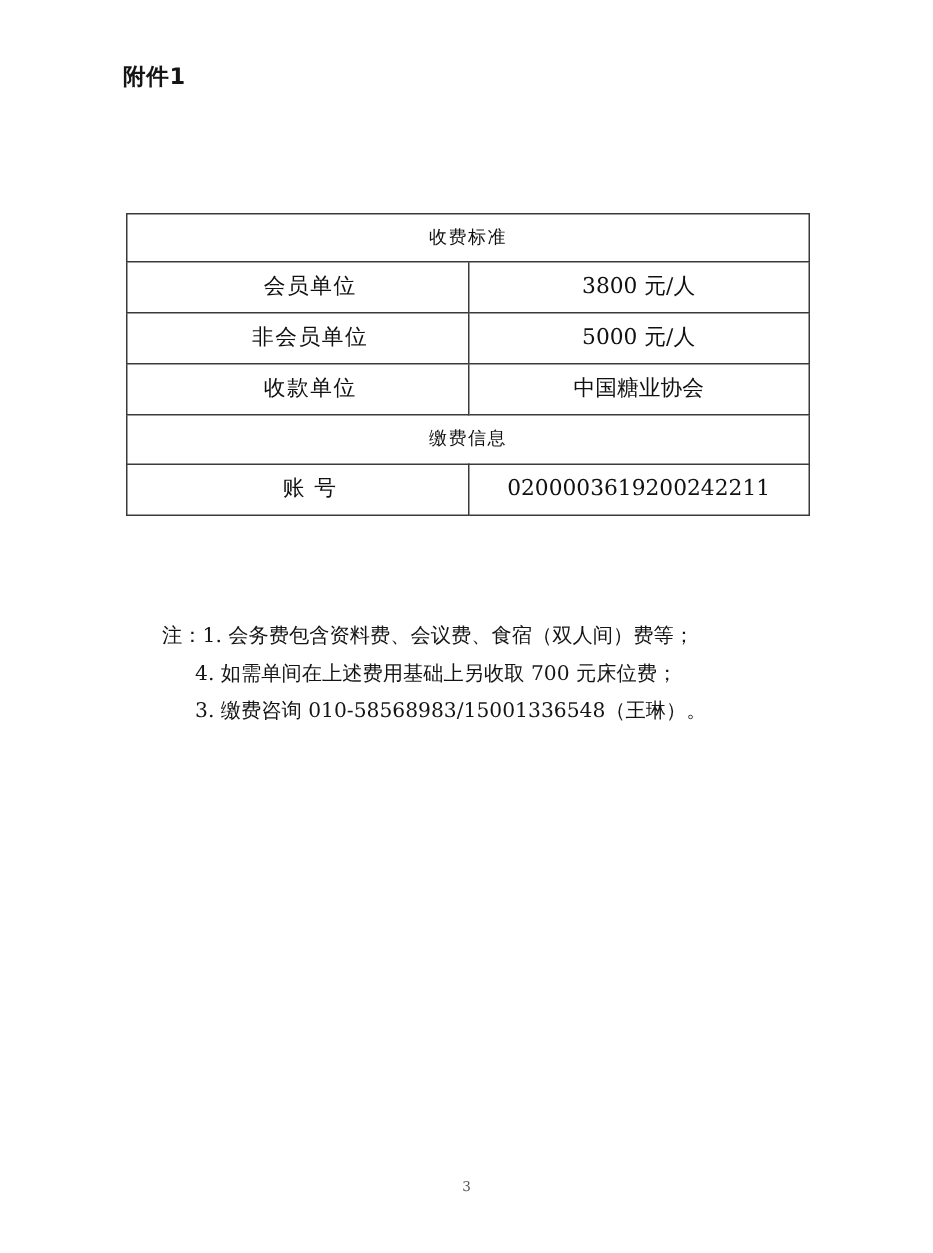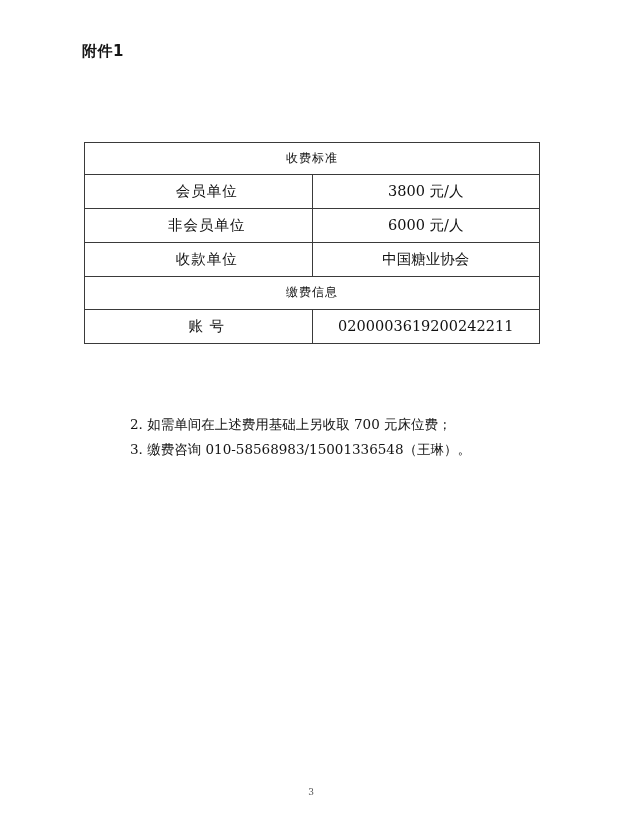--- a/index.html
+++ b/index.html
@@ -125,36 +125,37 @@
     <tbody>
       <tr>
         <td class="section" colspan="2">收费标准</td>
       </tr>
       <tr>
         <td class="label">会员单位</td>
         <td class="value">3800 元/人</td>
       </tr>
       <tr>
         <td class="label">非会员单位</td>
-        <td class="value">6000 元/人</td>
+        <td class="value">5000 元/人</td>
       </tr>
       <tr>
         <td class="label">收款单位</td>
         <td class="value">中国糖业协会</td>
       </tr>
       <tr>
         <td class="section" colspan="2">缴费信息</td>
       </tr>
       <tr>
         <td class="label spaced-2">账    号</td>
         <td class="value">0200003619200242211</td>
       </tr>
     </tbody>
   </table>
 
   <div class="notes">
-    <div class="note-line note-indent">2. 如需单间在上述费用基础上另收取 700 元床位费；</div>
+    <div class="note-line note-first-indent"><span>注：</span><span>1. 会务费包含资料费、会议费、食宿（双人间）费等；</span></div>
+    <div class="note-line note-indent">4. 如需单间在上述费用基础上另收取 700 元床位费；</div>
     <div class="note-line note-indent">3. 缴费咨询 010-58568983/15001336548（王琳）。</div>
   </div>
 
   <div class="page-number">3</div>
 
 </div>
 
 </body></html>

